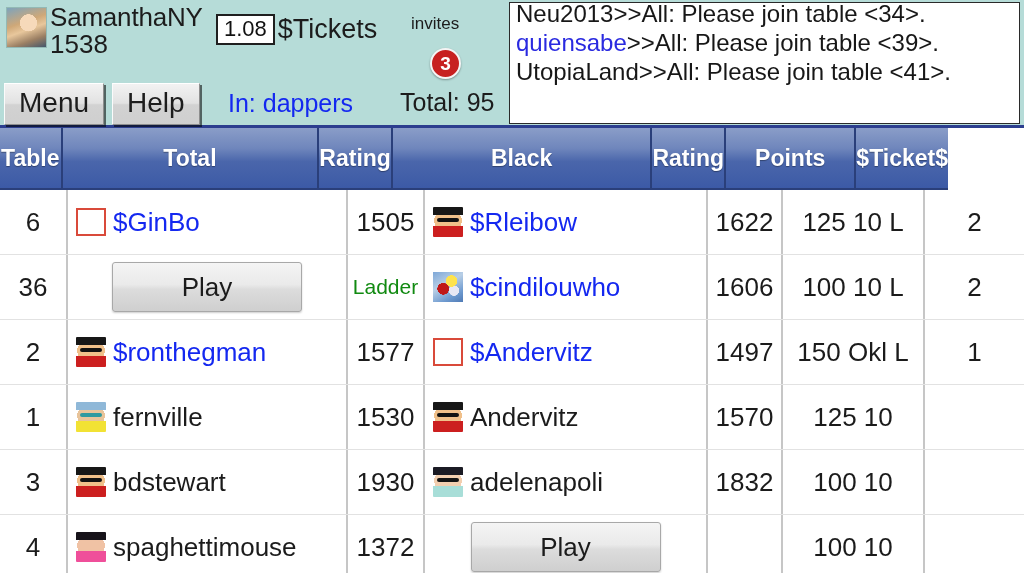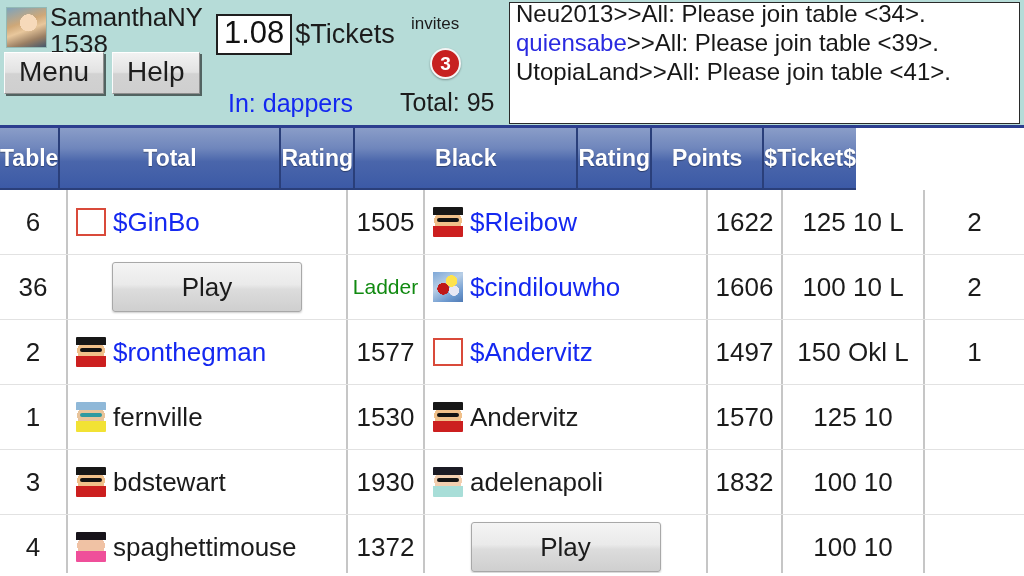--- a/index.html
+++ b/index.html
@@ -33,40 +33,40 @@
     flex: 0 0 auto;
   }
   .profile-txt {
     margin-left: 3px;
     line-height: 1.02;
   }
   .profile-name { font-size: 26px; color: #1c1c1c; letter-spacing: -0.2px; }
   .profile-rating { font-size: 26px; color: #1c1c1c; }
 
   
-  .btnrow { position: absolute; left: 4px; top: 52px; display: flex; gap: 8px; }
+  .btnrow { position: absolute; left: 4px; top: 83px; display: flex; gap: 8px; }
   .gbtn {
     background: linear-gradient(180deg,#f2f2f2 0%, #e2e2e2 48%, #d2d2d2 52%, #cfcfcf 100%);
     border: 1px solid #8e8e8e;
     border-top-color: #ffffff;
     border-left-color: #fbfbfb;
     box-shadow: 2px 2px 0 rgba(0,0,0,0.55);
     color: #1d1d1d;
     font-size: 28px;
     padding: 4px 14px 7px 14px;
     line-height: 1.05;
     cursor: pointer;
   }
 
   
   .tickets { position: absolute; left: 216px; top: 14px; display: flex; align-items: center; }
   .tickets-box {
     border: 2px solid #1f1f1f;
     background: #ffffff;
-    font-size: 31px;
+    font-size: 22px;
     padding: 1px 6px 3px 6px;
     color: #111;
     line-height: 1.05;
   }
   .tickets-lbl { font-size: 27px; color: #1c1c1c; margin-left: 3px; }
   .in-dappers {
     position: absolute; left: 228px; top: 89px;
     font-size: 25px; color: #1428f0; cursor: pointer;
   }
 
@@ -94,21 +94,21 @@
   }
   .chat-line {
     font-size: 24px; color: #171717; line-height: 29px;
     white-space: nowrap;
   }
   .chat-line:first-child { margin-top: -4px; }
   .chat-user { color: #2a2ae0; }
 
   
   .thead {
-    display: flex; width: 856px; height: 62px;
+    display: flex; width: 948px; height: 62px;
     background: linear-gradient(180deg,#8a9dc8 0%, #6f86bc 34%, #4a66ab 56%, #3c5aa6 100%);
     border-bottom: 2px solid #2a3f7a;
     text-align: right;
   }
   .th {
     display: flex; align-items: center; justify-content: center;
     color: #ffffff; font-size: 23px; font-weight: bold;
     border-right: 2px solid #2a3f7a;
     text-shadow: 0 1px 1px rgba(0,0,0,0.35);
     height: 100%;

